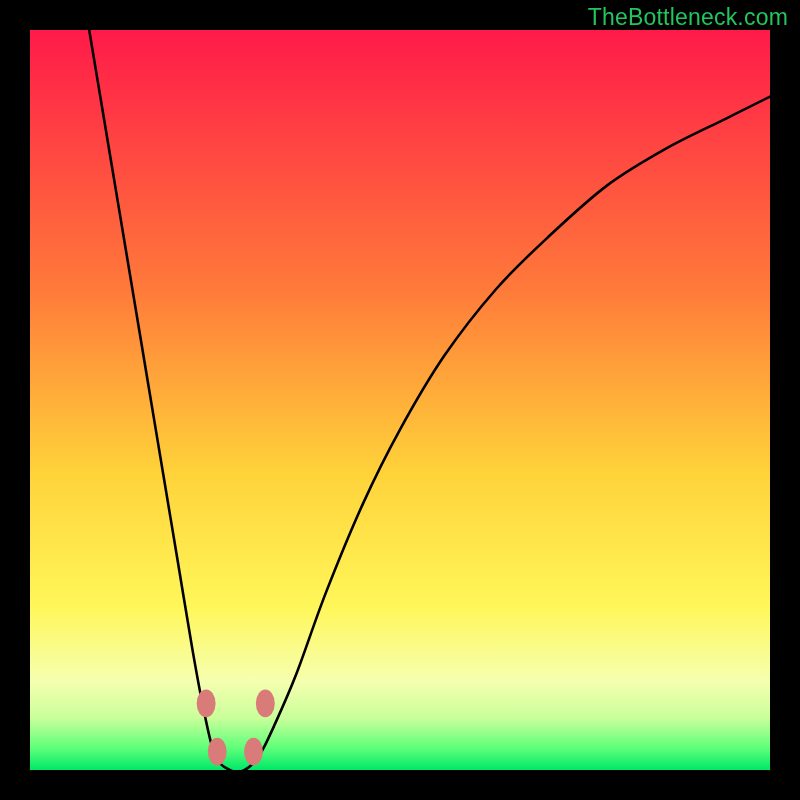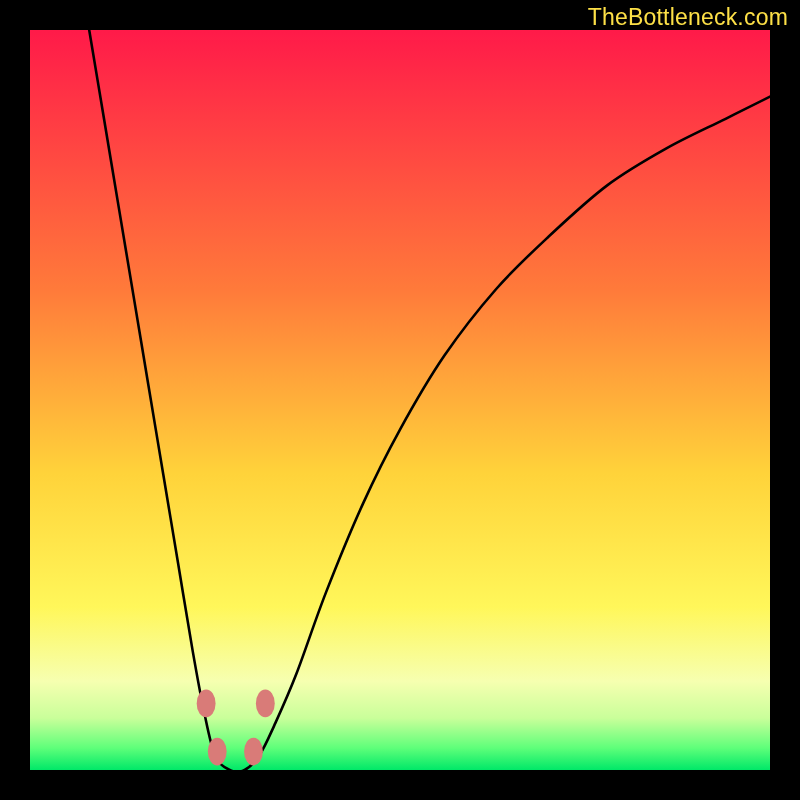--- a/index.html
+++ b/index.html
@@ -35,21 +35,21 @@
     inset: 0;
     width: 100%;
     height: 100%;
   }
   .watermark {
     position: absolute;
     top: 4px;
     right: 12px;
     font-family: Arial, Helvetica, sans-serif;
     font-size: 23px;
-    color: #fde047;
+    color: #22c55e;
     letter-spacing: 0.2px;
     user-select: none;
   }
   .dot {
     fill: #d97b78;
   }
 </style>
 </head>
 <body>
 

